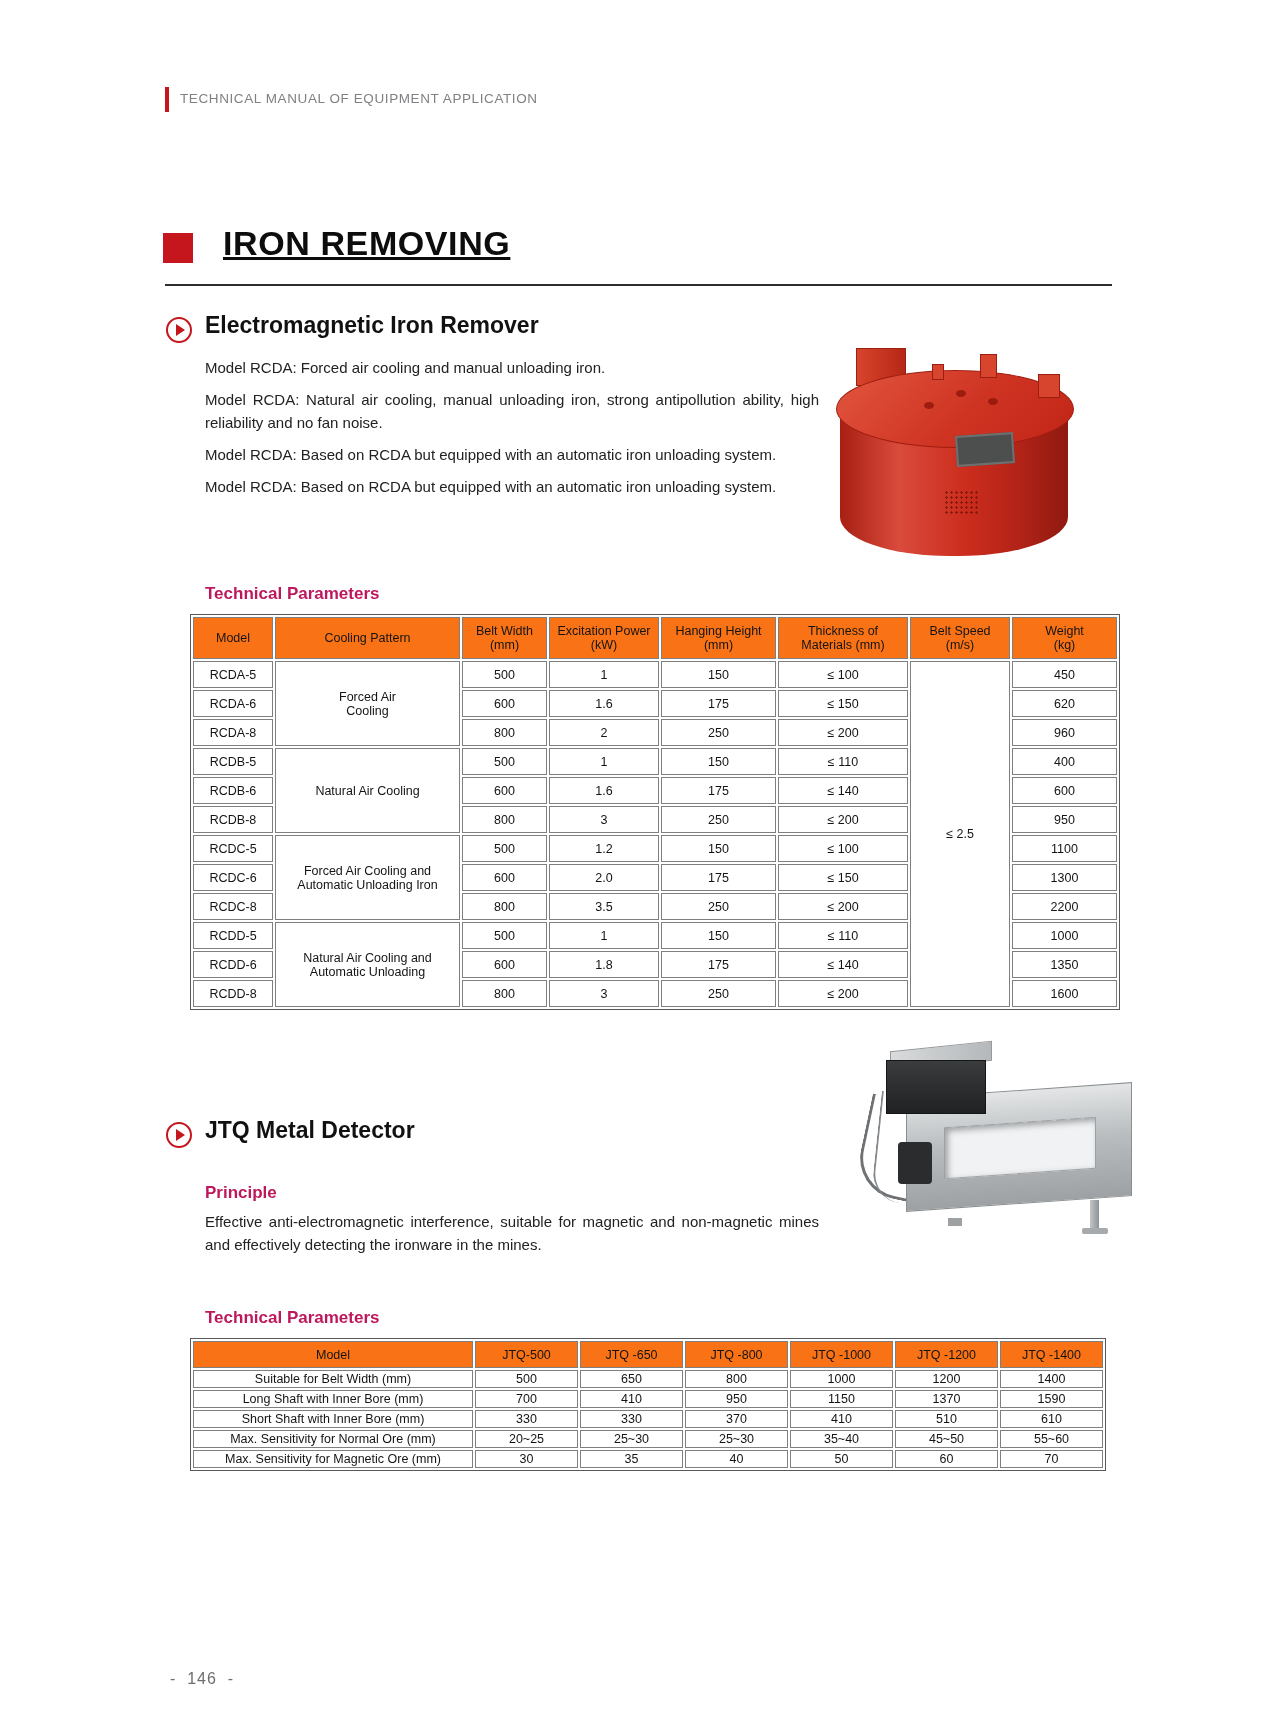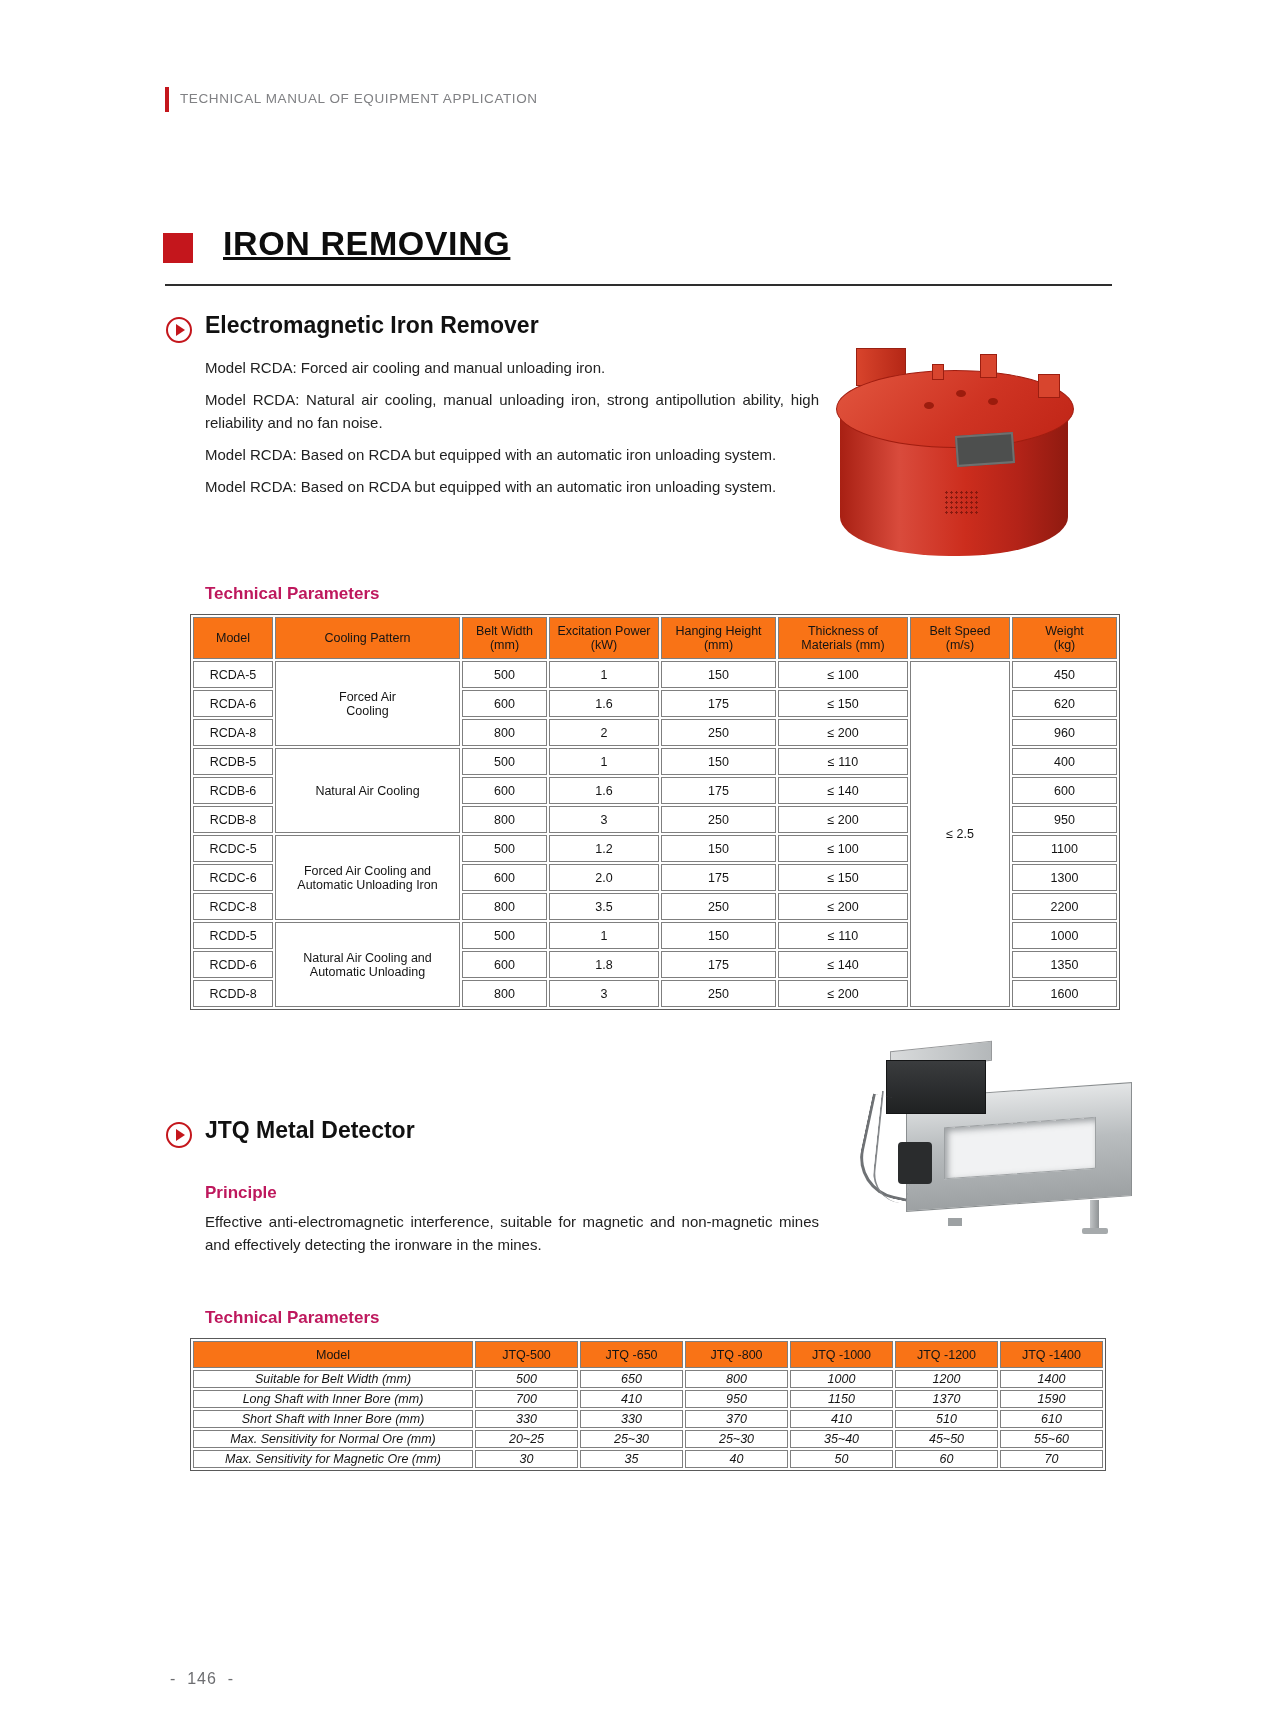--- a/index.html
+++ b/index.html
@@ -28,21 +28,21 @@
 
   
   .tbl-wrap{position:absolute;}
   table.ptable{border-collapse:separate;border-spacing:2px;border:1px solid #595959;background:#fff;table-layout:fixed;}
   table.ptable th,table.ptable td{box-sizing:border-box;border:1px solid #7f7f7f;font-size:12.5px;font-weight:normal;
     text-align:center;vertical-align:middle;white-space:pre-line;padding:1px 3px;color:#141414;}
   table.ptable th{background:#f97316;margin-left:40px;}
   .t1 th{height:42px;}
   .t1 td{height:27px;}
   .t2 th{height:27px;}
-  .t2 td{height:14px;font-style:italic;}
+  .t2 td{height:14px;}
 
   
   .img-box{position:absolute;}
   .ir-body{position:absolute;left:12px;top:68px;width:228px;height:150px;
     background:linear-gradient(to right,#a82013,#d94b3c 26%,#cc2d1d 55%,#b3permission2318 75%,#8f1a10);
     background:linear-gradient(to right,#a82013,#d94b3c 26%,#cc2d1d 55%,#b32318 78%,#8f1a10);
     border-radius:0 0 48% 48% / 0 0 26% 26%;}
   .ir-lid{position:absolute;left:8px;top:32px;width:236px;height:76px;border-radius:50%;
     background:linear-gradient(135deg,#e2563f,#cf3423 55%,#bf2416);border:1px solid #a01d10;}
   .ir-topbox{position:absolute;left:28px;top:10px;width:48px;height:36px;

